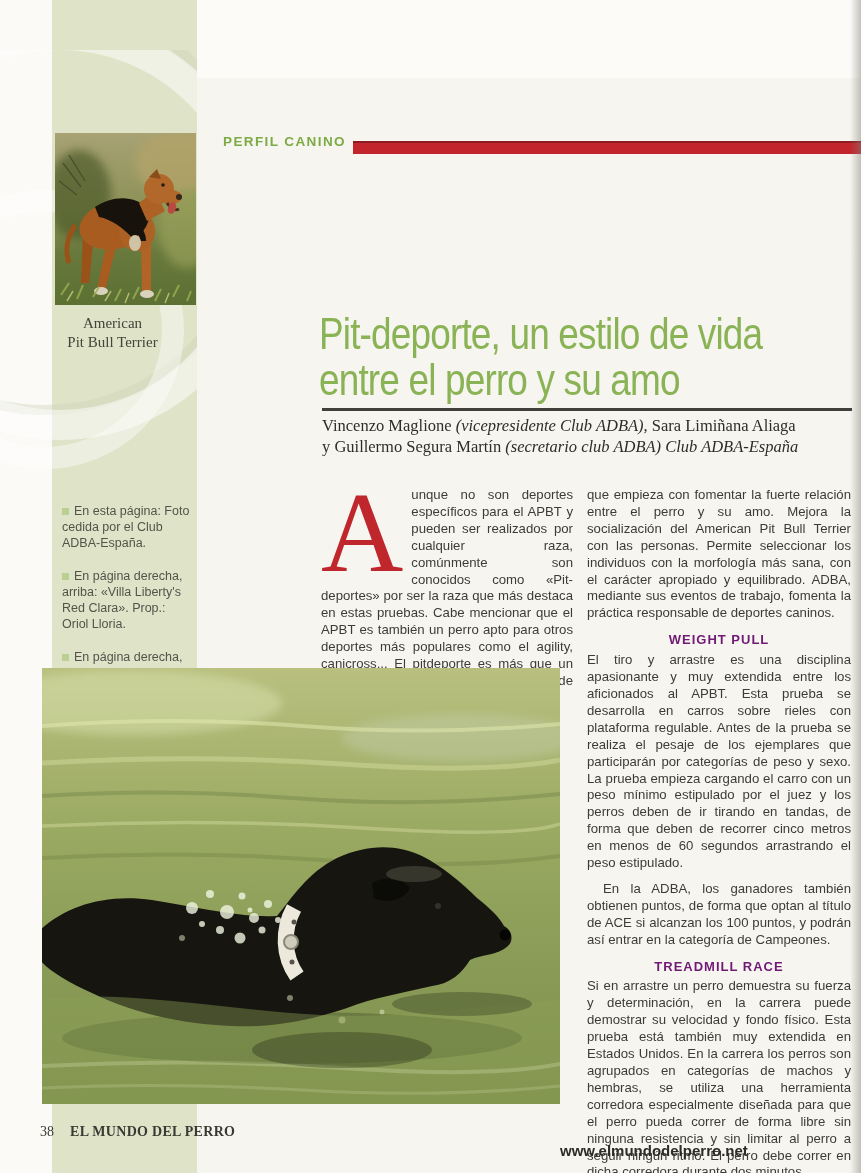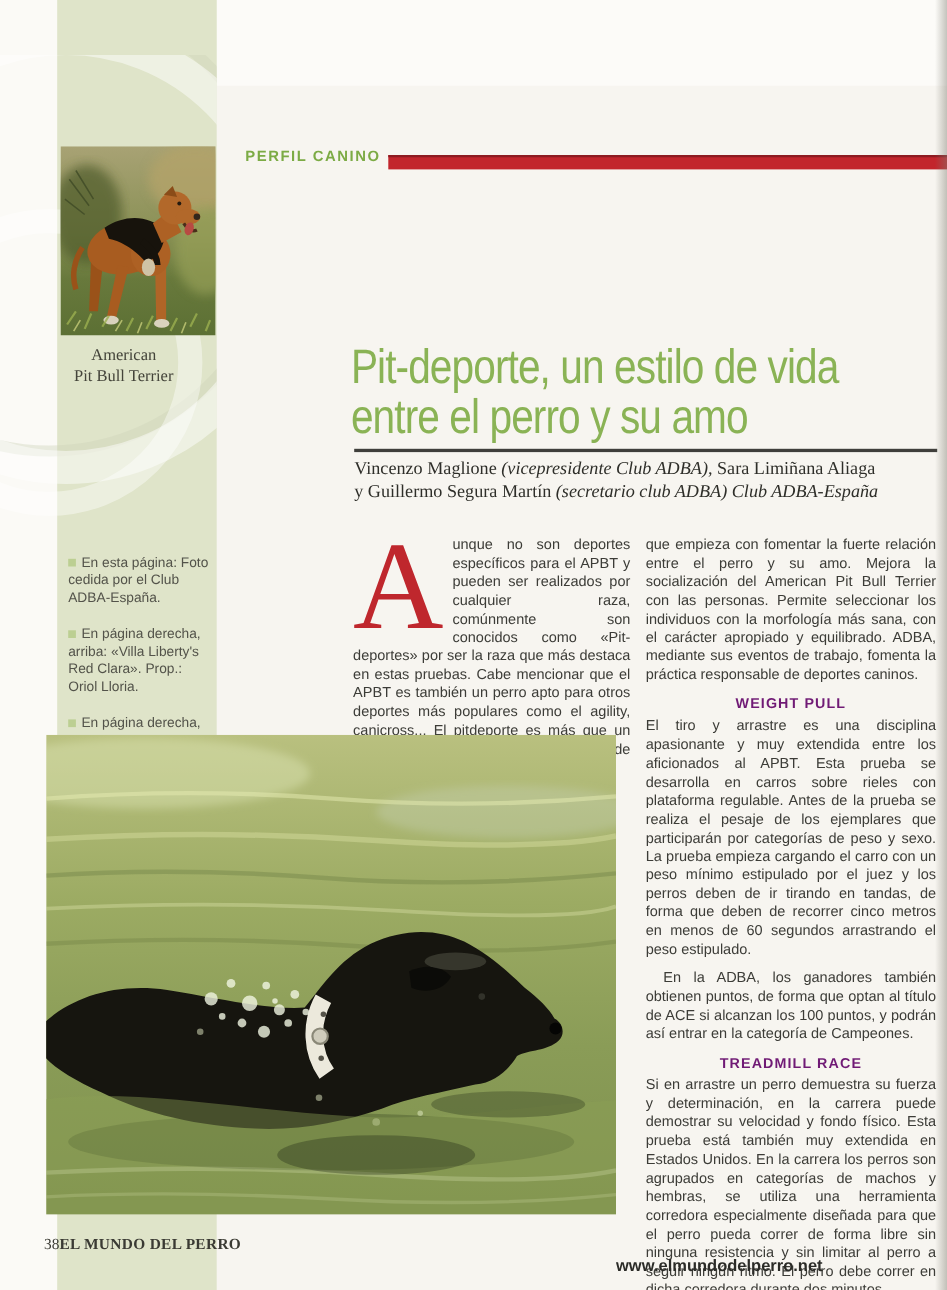--- a/index.html
+++ b/index.html
@@ -56,21 +56,21 @@
     font-size:114px;line-height:80px;padding:6px 8px 0 0;}
   .sec-h{margin:10px 0 3px 0;font-size:13px;font-weight:bold;letter-spacing:1px;
     color:#701a75;text-align:center;}
 
   
   .big-photo{position:absolute;left:42px;top:668px;width:518px;height:436px;}
 
   
   .footer-left{position:absolute;left:40px;top:1124px;font-family:"Liberation Serif", serif;
     font-size:14px;color:#3a3a33;}
-  .footer-left .num{}
+  .footer-left .num{margin-right:16px;}
   .footer-left .mag{font-weight:600;letter-spacing:.3px;}
   .footer-right{position:absolute;left:560px;top:1130px;width:285px;text-align:left;
     font-size:15px;font-weight:bold;color:#2b2b27;margin-top:12px;}
 </style>
 </head>
 <body>
 
 <div class="page">
 
   <div class="left-margin"></div>

